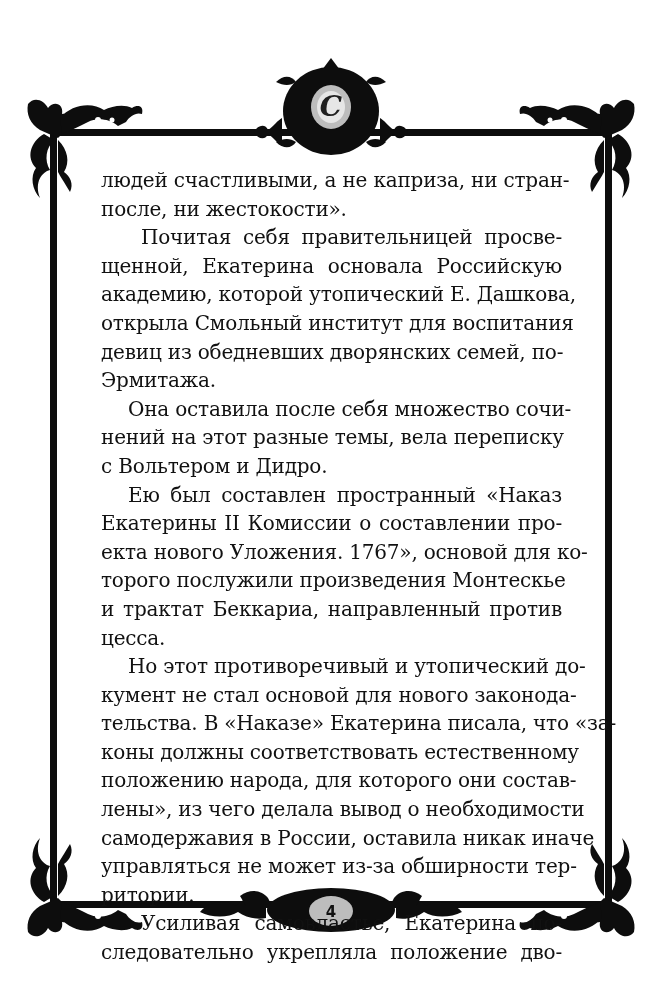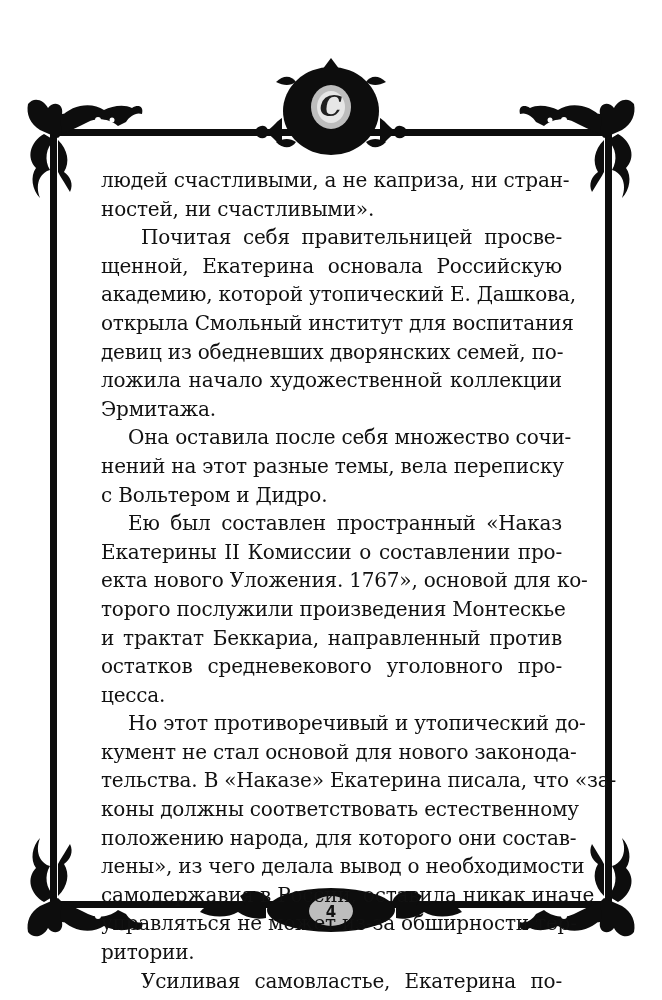--- a/index.html
+++ b/index.html
@@ -142,40 +142,38 @@
       <ellipse cx="331" cy="911" rx="22" ry="15" fill="#bdbdbd"></ellipse>
     </g>
   </g>
 </svg>
 
 <div class="crest-letter">С</div>
 
 <div class="text-column">
 
   <span class="line">людей счастливыми, а не каприза, ни стран-</span>
-  <span class="line last">ностей, ни счастливыми».</span>
+  <span class="line last">после, ни жестокости».</span>
 
   <span class="line indent">Почитая себя правительницей просве-</span>
   <span class="line">щенной, Екатерина основала Российскую</span>
   <span class="line">академию, которой утопический Е. Дашкова,</span>
   <span class="line">открыла Смольный институт для воспитания</span>
   <span class="line">девиц из обедневших дворянских семей, по-</span>
-  <span class="line">ложила начало художественной коллекции</span>
   <span class="line last">Эрмитажа.</span>
 
   <span class="line indent-small">Она оставила после себя множество сочи-</span>
   <span class="line">нений на этот разные темы, вела переписку</span>
   <span class="line last">с Вольтером и Дидро.</span>
 
   <span class="line indent-small">Ею был составлен пространный «Наказ</span>
   <span class="line">Екатерины II Комиссии о составлении про-</span>
   <span class="line">екта нового Уложения. 1767», основой для ко-</span>
   <span class="line">торого послужили произведения Монтескье</span>
   <span class="line">и трактат Беккариа, направленный против</span>
-  <span class="line">остатков средневекового уголовного про-</span>
   <span class="line last">цесса.</span>
 
   <span class="line indent-small">Но этот противоречивый и утопический до-</span>
   <span class="line">кумент не стал основой для нового законода-</span>
   <span class="line">тельства. В «Наказе» Екатерина писала, что «за-</span>
   <span class="line">коны должны соответствовать естественному</span>
   <span class="line">положению народа, для которого они состав-</span>
   <span class="line">лены», из чего делала вывод о необходимости</span>
   <span class="line">самодержавия в России, оставила никак иначе</span>
   <span class="line">управляться не может из-за обширности тер-</span>

